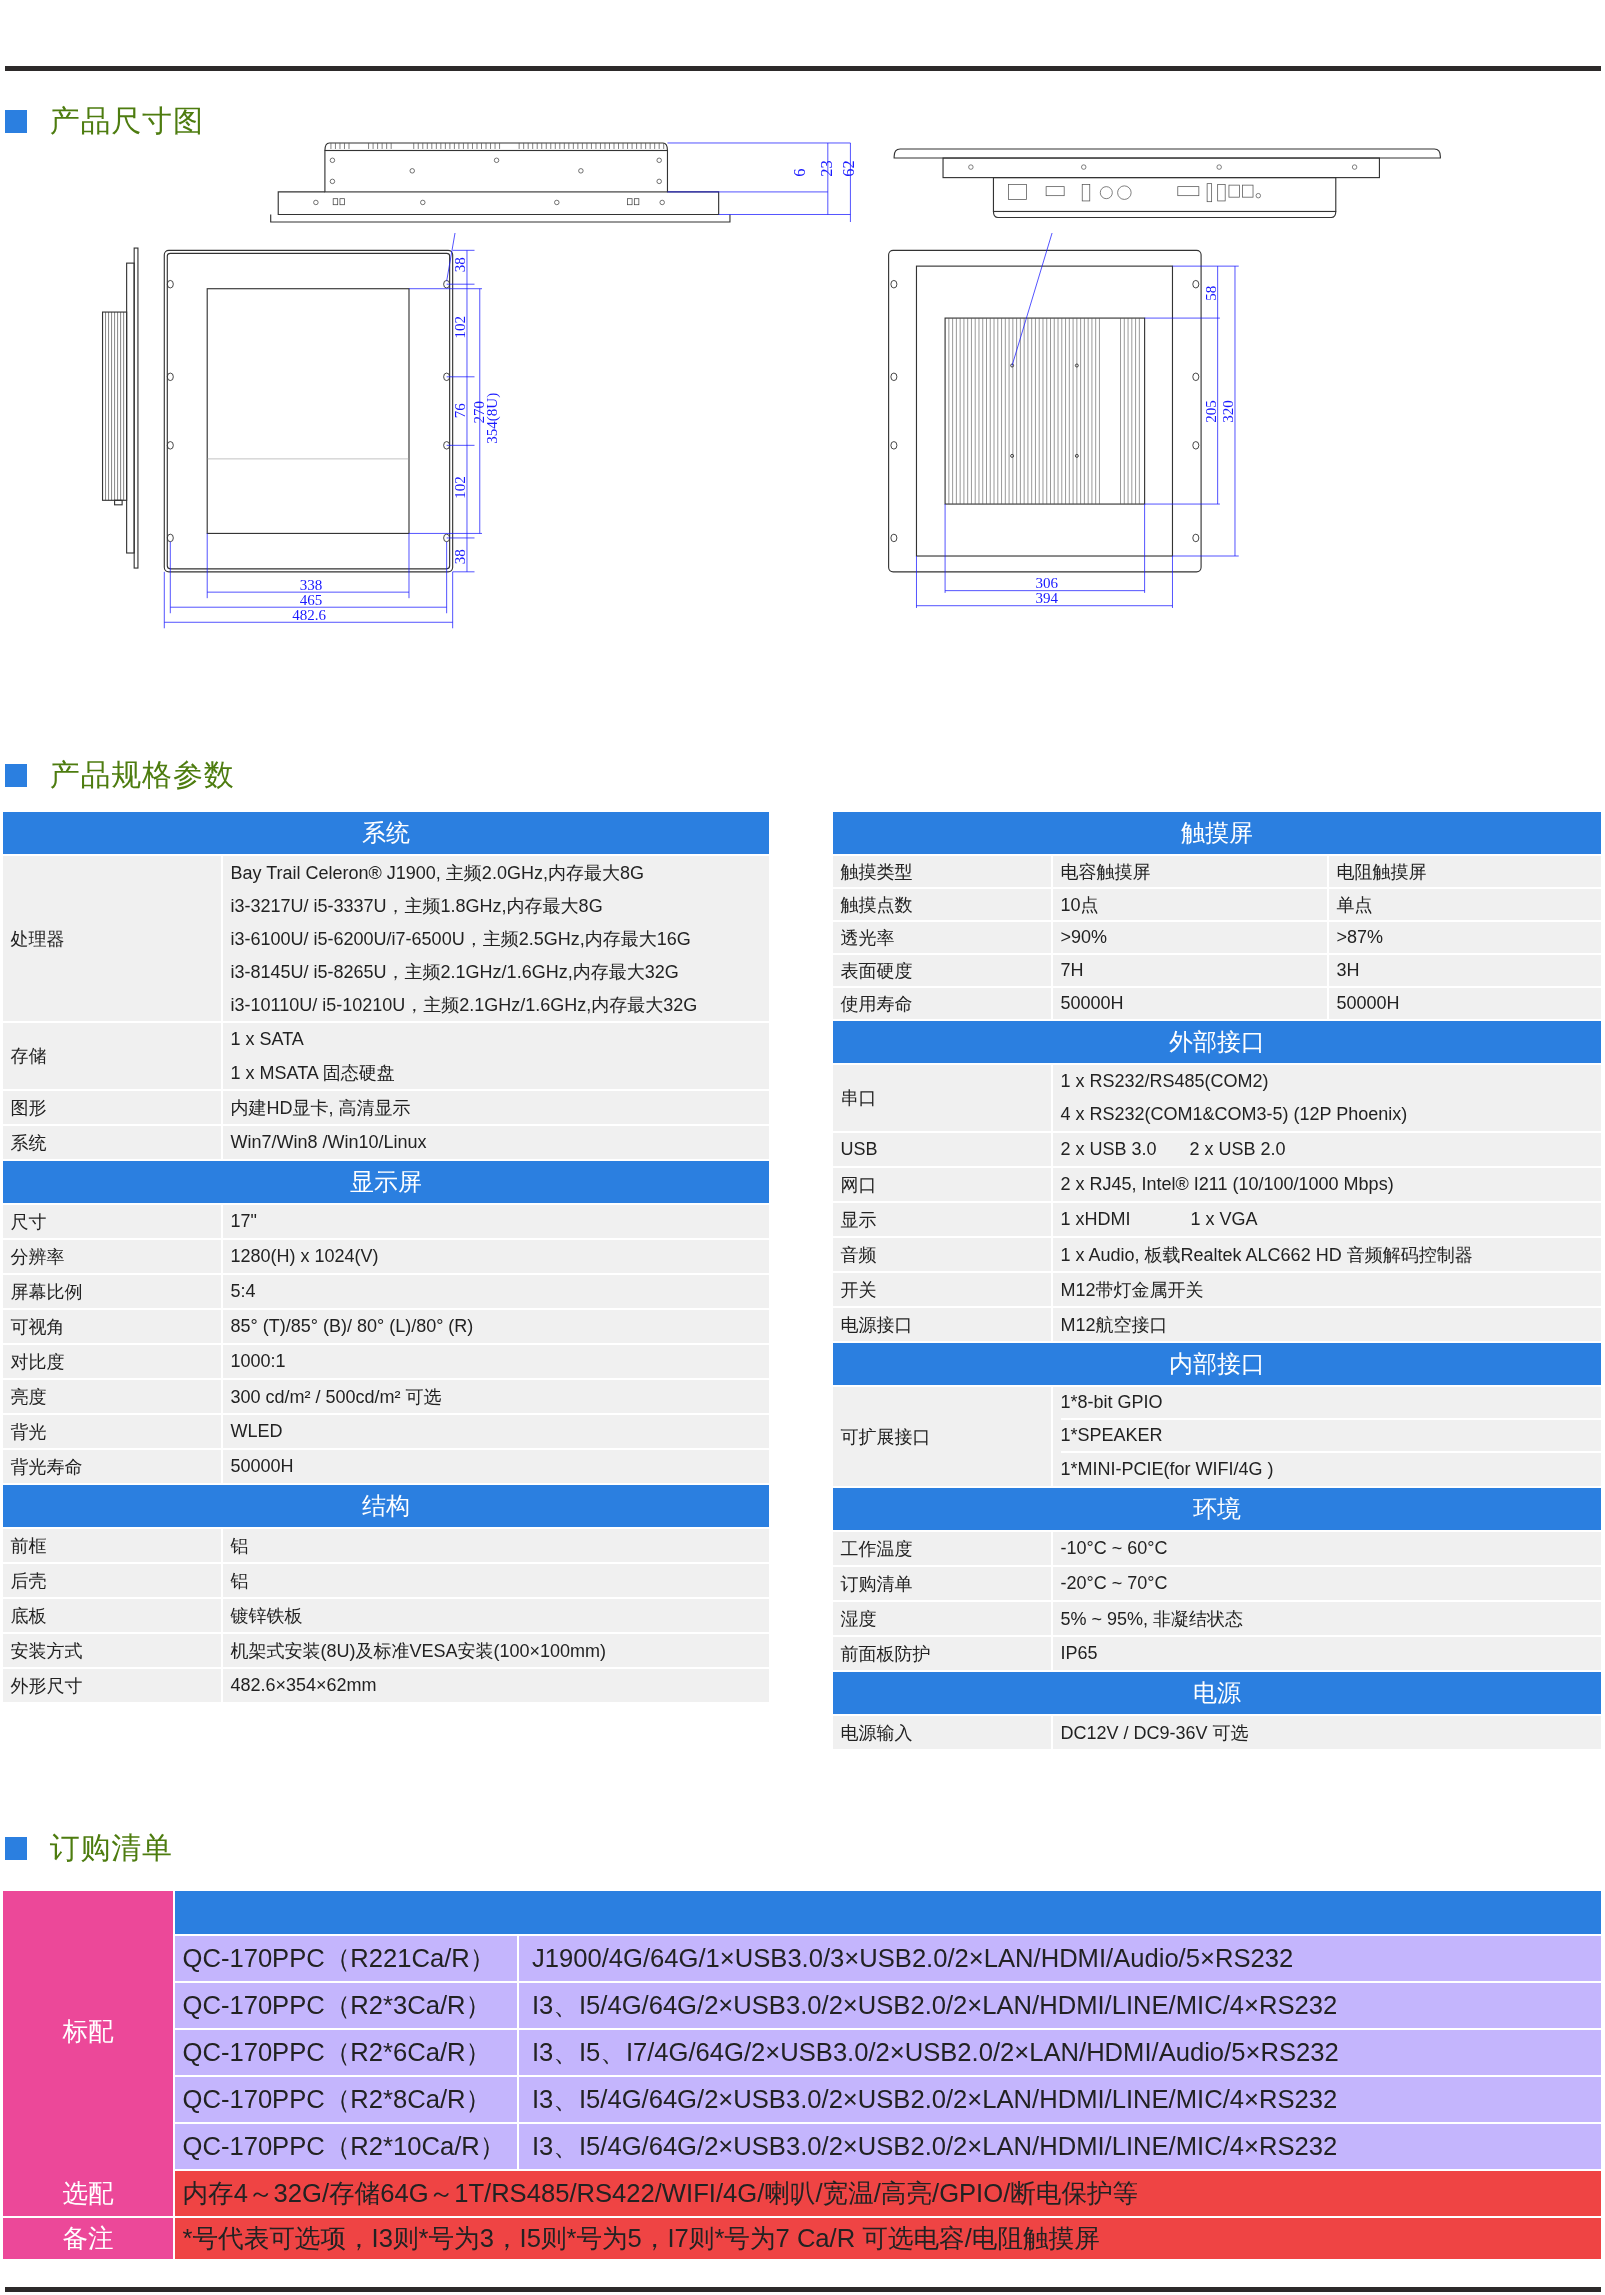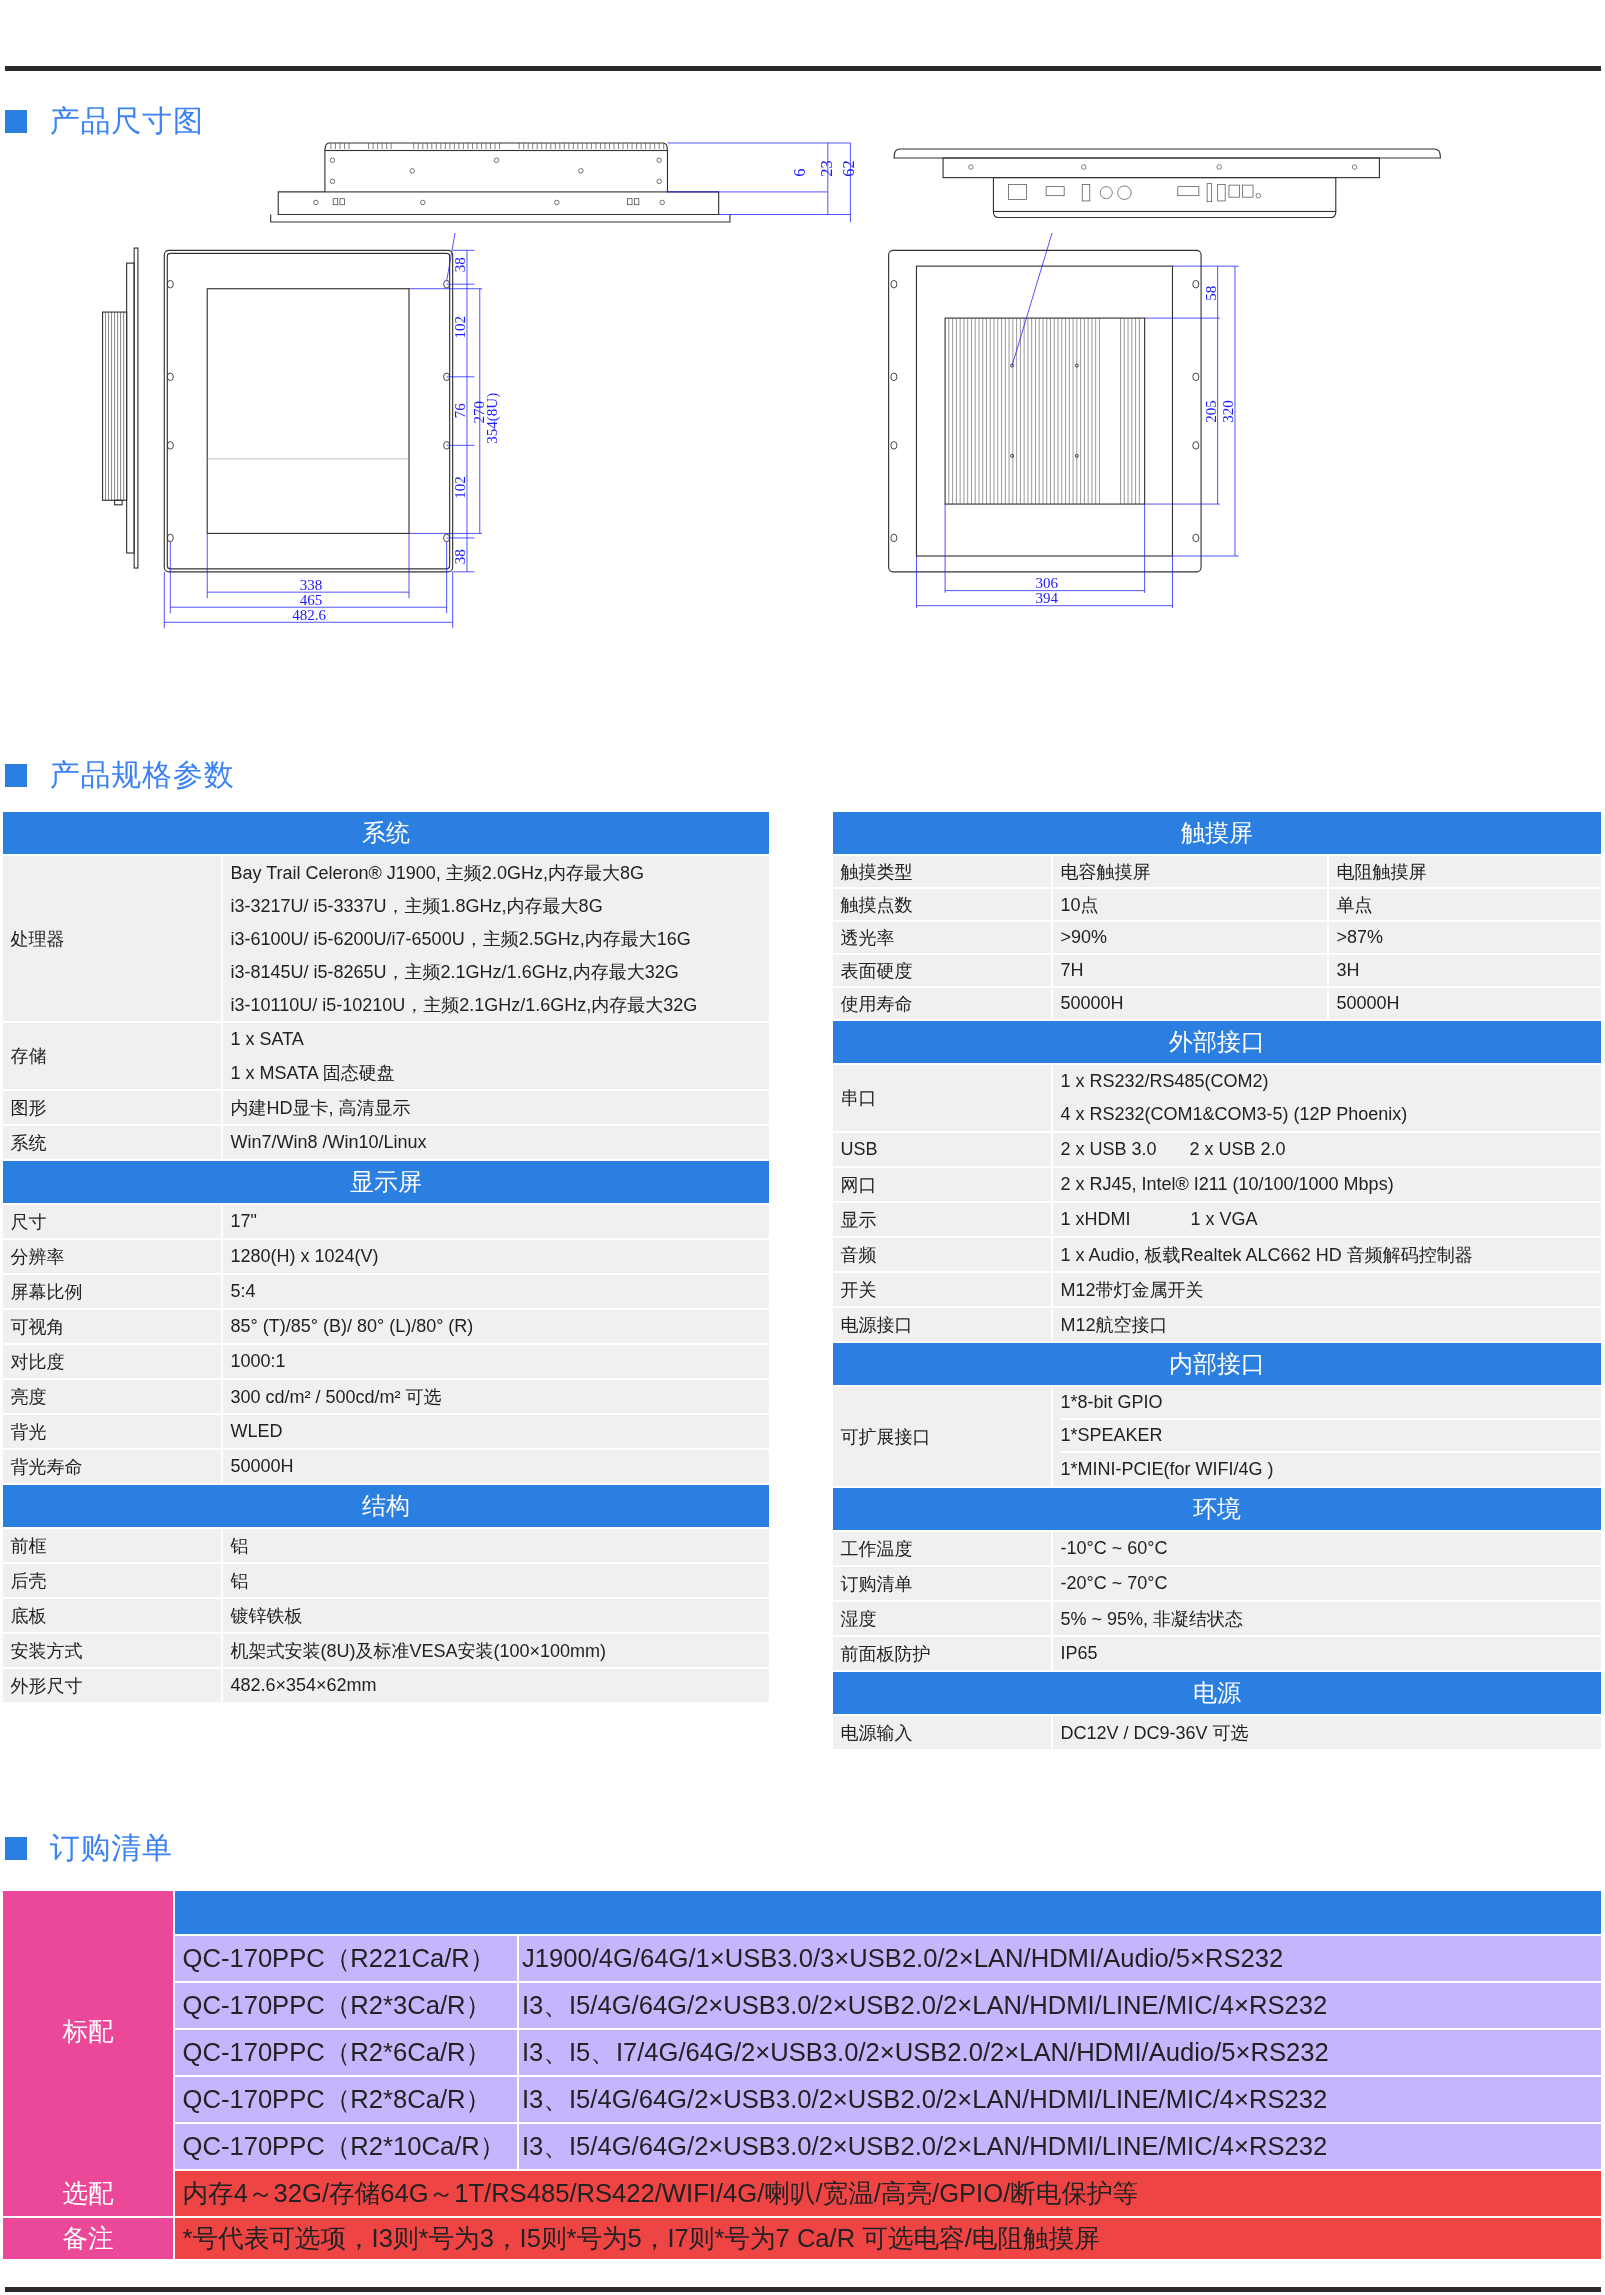--- a/index.html
+++ b/index.html
@@ -5,21 +5,21 @@
   * { box-sizing: border-box; margin: 0; padding: 0; }
   html, body { width: 1605px; height: 2295px; background: #ffffff; overflow: hidden; }
   body { position: relative; font-family: "Liberation Sans", "DejaVu Sans", sans-serif; color: #222; }
 
   .rule { position: absolute; left: 4.5px; right: 4.5px; height: 4.5px; background: #2d2a2a; }
   .rule.top { top: 66px; }
   .rule.bottom { top: 2287px; }
 
   .sec-head { position: absolute; left: 4.5px; height: 33px; display: flex; align-items: center; }
   .sec-head .sq { width: 22.6px; height: 22.6px; background: #2b7fe0; margin-right: 22.6px; }
-  .sec-head .t { color: #3b82f6; font-size: 30px; letter-spacing: 0.8px; }
+  .sec-head .t { color: #4d7c0f; font-size: 30px; letter-spacing: 0.8px; }
 
   
   .drawing { position: absolute; }
   .drawing svg { display: block; }
 
   
   .spec { position: absolute; width: 766px; }
   .spec .hdr { background: #2b7fe0; color: #fff; height: 44px; display: flex; align-items: center; justify-content: center; font-size: 24px; border-bottom: 2.3px solid #fff; }
   .spec .row { display: flex; background: #f0f0f0; border-bottom: 2.3px solid #fff; min-height: 33px; }
   .spec .lab { width: 220px; padding-left: 7.5px; display: flex; align-items: center; font-size: 18px; border-right: 2.3px solid #fff; }
@@ -33,21 +33,21 @@
   .gap2 { display: inline-block; width: 60px; }
 
   
   .order { position: absolute; left: 3px; top: 1891px; width: 1598px; }
   .order .lblcol { width: 172px; background: #ec4899; color: #fff; font-size: 25.6px; display: flex; align-items: center; justify-content: center; border-right: 2.3px solid #fff; }
   .order .blue { flex: 1; background: #2b7fe0; }
   .order .block { display: flex; }
   .order .rows { flex: 1; }
   .order .orow { display: flex; height: 47px; background: #c4b5fd; border-bottom: 2.3px solid #fff; font-size: 25.6px; }
   .order .model { width: 344px; padding-left: 7.5px; display: flex; align-items: center; border-right: 2.3px solid #fff; }
-  .order .desc { flex: 1; padding-left: 3px; display: flex; align-items: center; }
+  .order .desc { flex: 1; padding-left: 13px; display: flex; align-items: center; }
   .order .wide { flex: 1; padding-left: 7.5px; display: flex; align-items: center; font-size: 25.6px; background: #ef4444; }
 </style>
 </head>
 <body>
 
 <div class="rule top"></div>
 
 <div class="sec-head" style="top:105px;">
   <div class="sq"></div>
   <div class="t">产品尺寸图</div>

